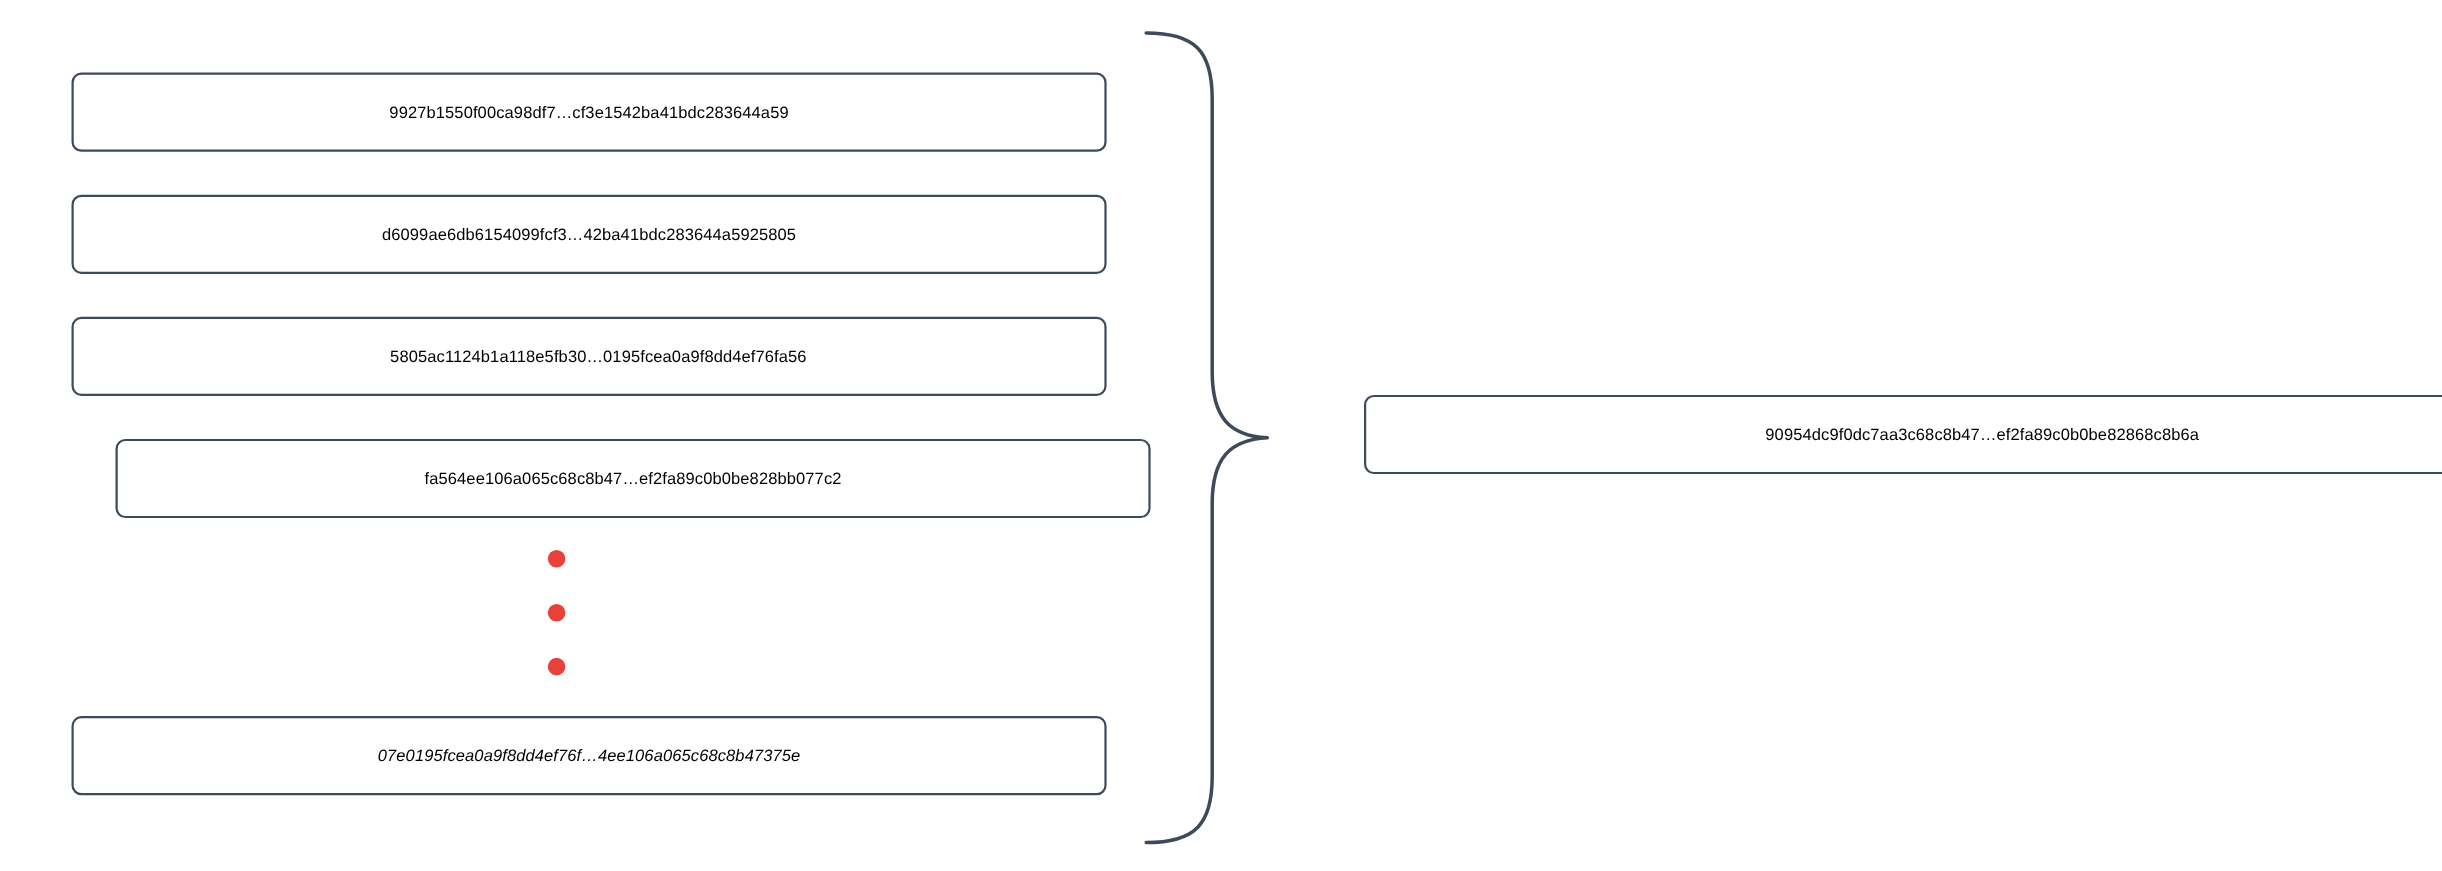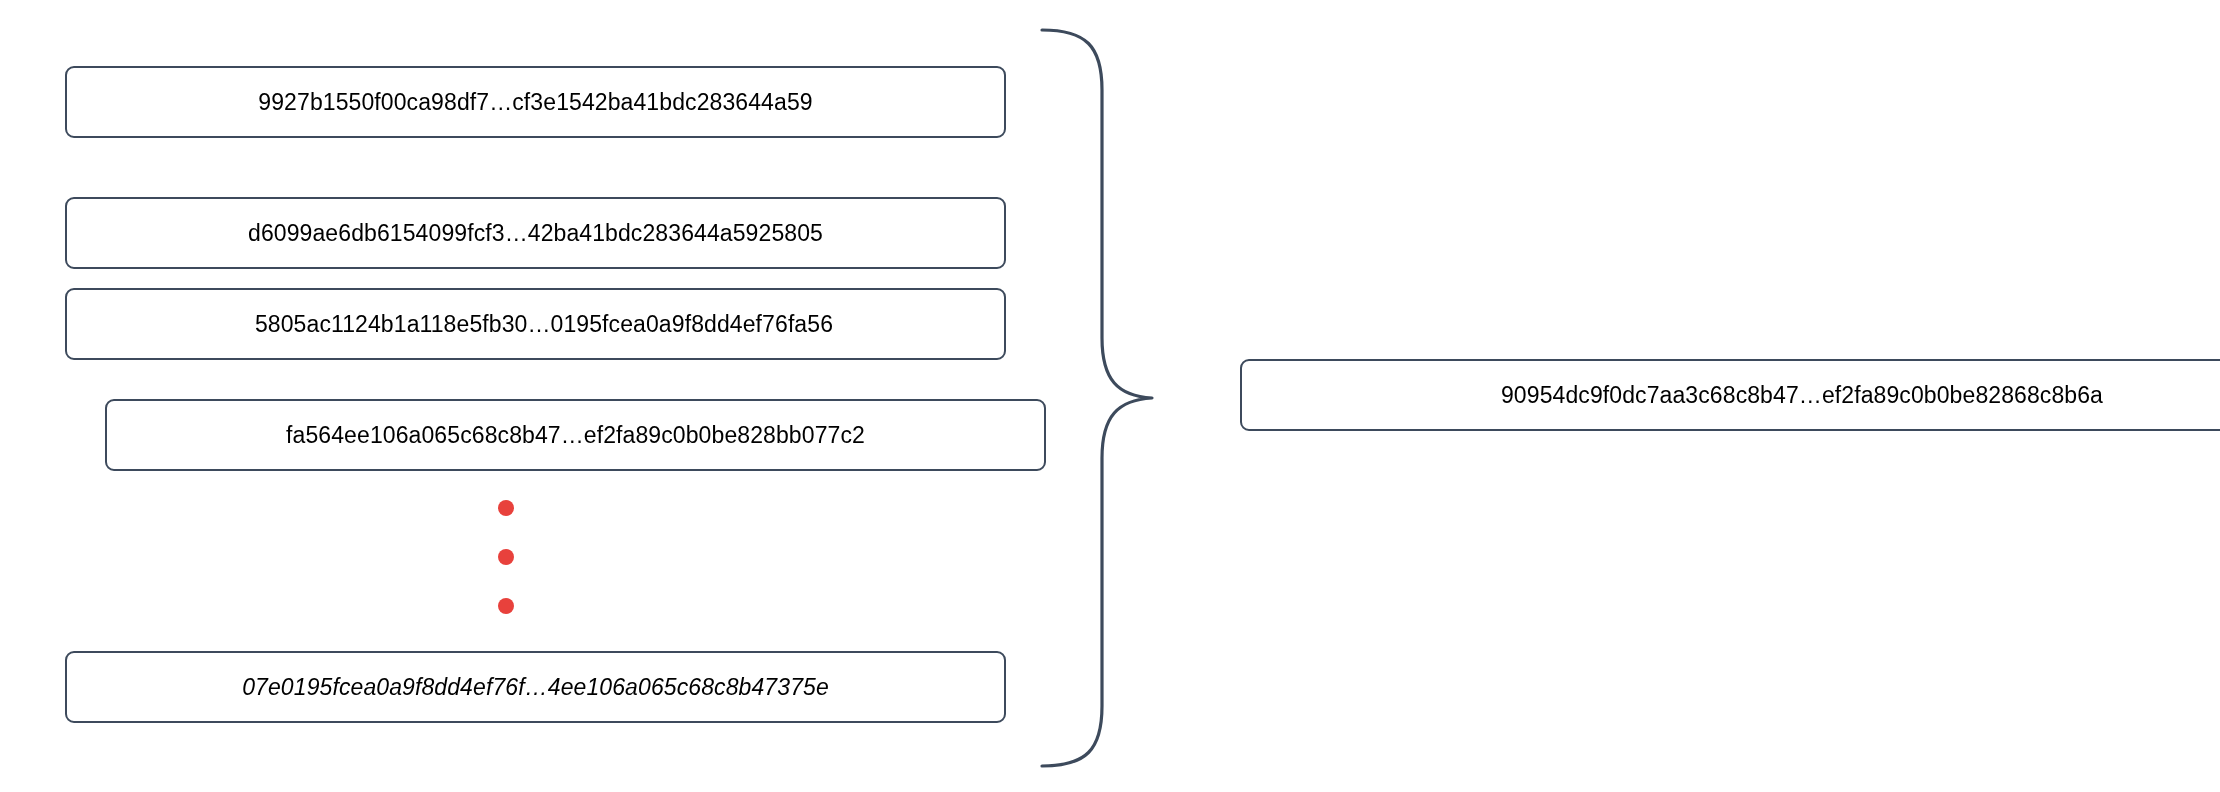--- a/index.html
+++ b/index.html
@@ -24,33 +24,33 @@
   .hash-box {
     position: absolute;
     box-sizing: border-box;
     background: #ffffff;
     border: 2px solid #3d4a5c;
     border-radius: 9px;
     display: flex;
     align-items: center;
     justify-content: center;
     color: #000000;
-    font-size: 23px;
+    font-size: 15px;
     letter-spacing: 0.1px;
     white-space: nowrap;
   }
 
   .input-box {
     left: 65px;
     width: 941px;
     height: 72px;
   }
 
   .input-box.b1 { top: 66px; }
-  .input-box.b2 { top: 177px; margin-top: 20px; }
+  .input-box.b2 { top: 177px; }
   .input-box.b3 { top: 288px; padding-left: 17px; }
   .input-box.b4 { top: 399px; margin-left: 40px; }
   .input-box.b5 { top: 651px; font-style: italic; }
 
   .output-box {
     left: 1240px;
     top: 359px;
     width: 1124px;
     height: 72px;
   }

